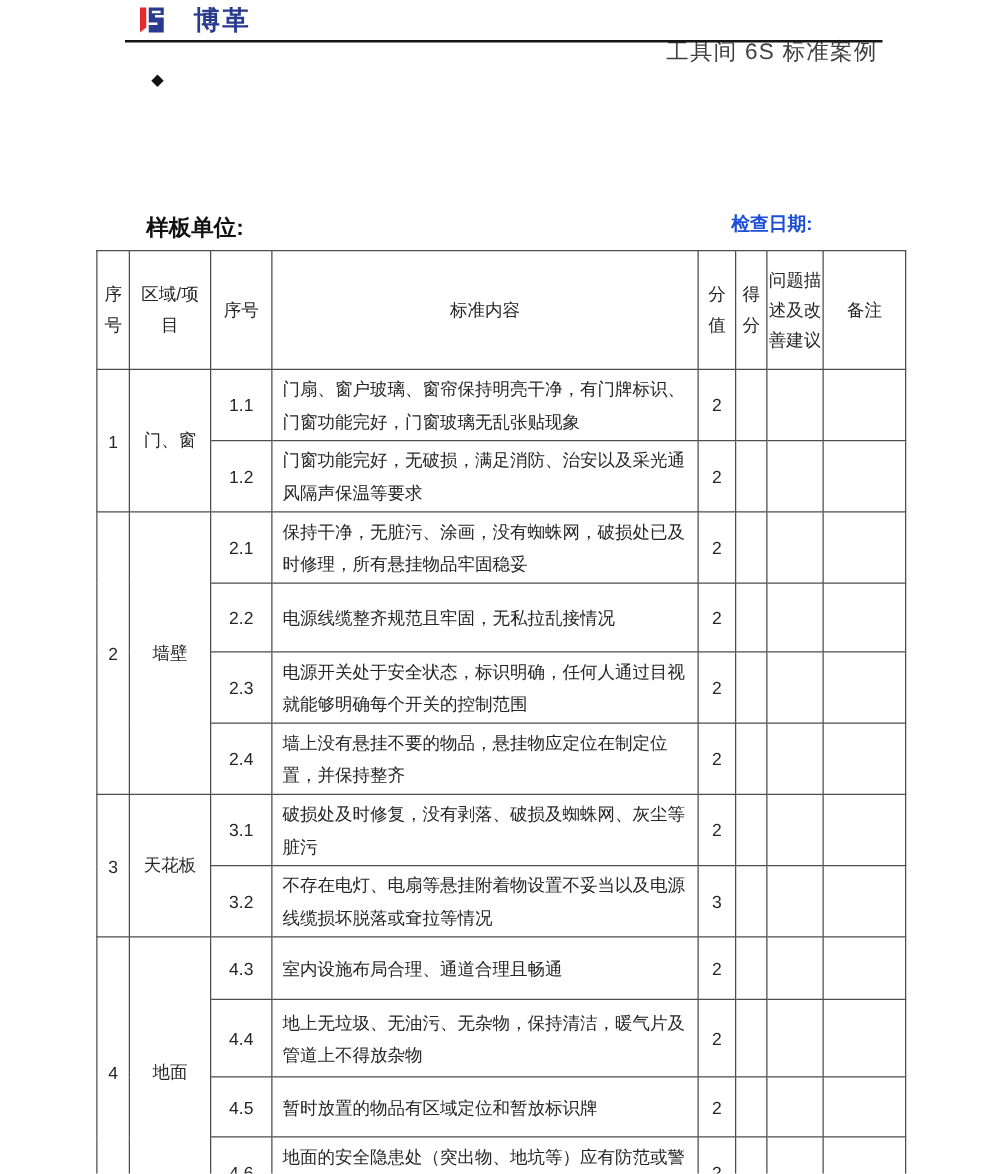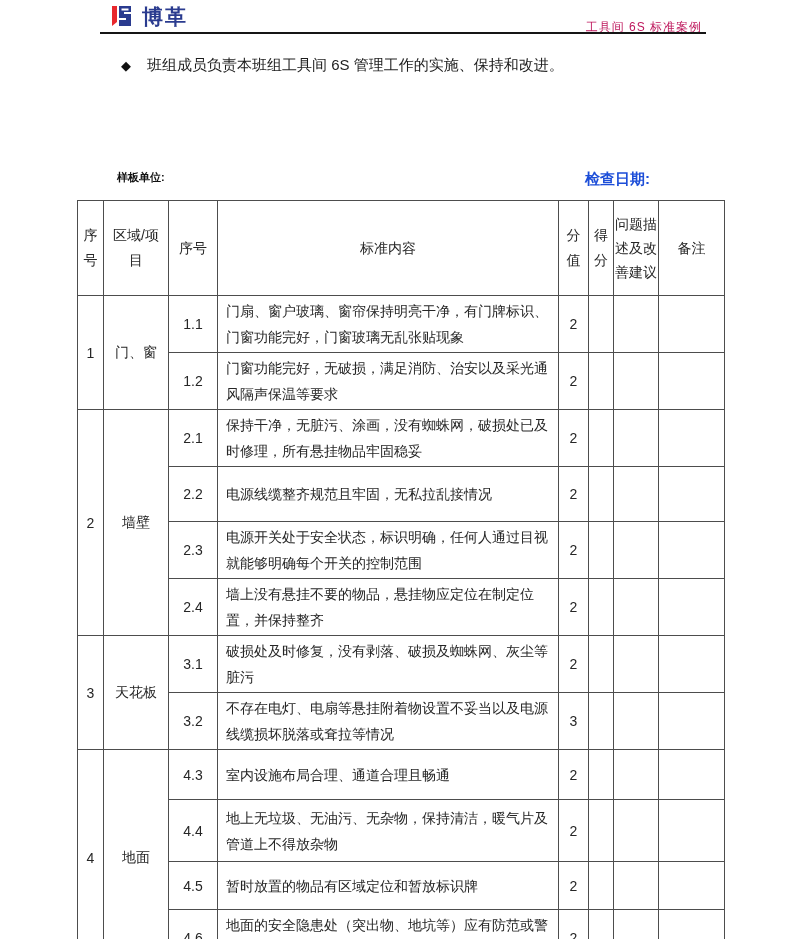--- a/index.html
+++ b/index.html
@@ -7,50 +7,50 @@
     position:relative;
     width:800px;height:939px;
     background:#ffffff;
     font-family:"Liberation Sans","DejaVu Sans",sans-serif;
     color:#222222;
     overflow:hidden;
   }
   
   .hdr-logo{
     position:absolute;left:108px;top:3px;
-    display:flex;align-items:center;gap:7px;
+    display:flex;align-items:center;gap:20px;
   }
   .logo-mark{display:block;}
   .logo-text{
     font-size:21px;font-weight:bold;letter-spacing:2px;
     color:#2a3b8f;line-height:27px;
   }
   .doc-title{
-    position:absolute;top:19px;right:98px;
-    font-size:12px;color:#be185d;letter-spacing:1px;
+    position:absolute;top:29px;right:98px;
+    font-size:18px;color:#404040;letter-spacing:1px;
   }
   .hdr-rule{
     position:absolute;left:100px;top:32px;width:606px;height:2px;
     background:#151515;
   }
   
   .bullet-line{
     position:absolute;left:121px;top:56px;width:560px;
     font-size:15px;color:#1c1c1c;display:flex;align-items:center;
   }
   .bullet-diamond{font-size:13px;margin-right:16px;color:#111;}
   
   .section-heading{
     position:absolute;left:117px;top:110px;
     font-size:16px;font-weight:bold;color:#111;letter-spacing:0.5px;
   }
   
   .sample-unit{
     position:absolute;left:117px;top:170px;
-    font-size:11px;font-weight:bold;color:#111;
+    font-size:18px;font-weight:bold;color:#111;
   }
   .check-date{
     position:absolute;left:585px;top:170px;
     font-size:15px;font-weight:bold;color:#1d4ed8;
   }
   
   table.score{
     position:absolute;left:77px;top:200px;
     width:647px;border-collapse:collapse;table-layout:fixed;
     font-size:14px;color:#262626;
@@ -86,21 +86,20 @@
       <path d="M11 3 h12 v6 h-7 v2 h7 v12 h-12 v-6 h7 v-2 h-7 z" fill="#2a3b8f"></path>
       <path d="M13.5 5.5 h7 v2 h-7 z" fill="#ffffff"></path>
     </svg>
     <span class="logo-text">博革</span>
   </div>
   <div class="doc-title">工具间 6S 标准案例</div>
   <div class="hdr-rule"></div>
 
   <div class="bullet-line">
     <span class="bullet-diamond">◆</span>
-    <span>班组成员负责本班组工具间 6S 管理工作的实施、保持和改进。</span>
   </div>
 
 
   <div class="sample-unit">样板单位:</div>
   <div class="check-date">检查日期:</div>
 
   <table class="score">
     <colgroup>
       <col style="width:26px">
         <col style="width:65px">

